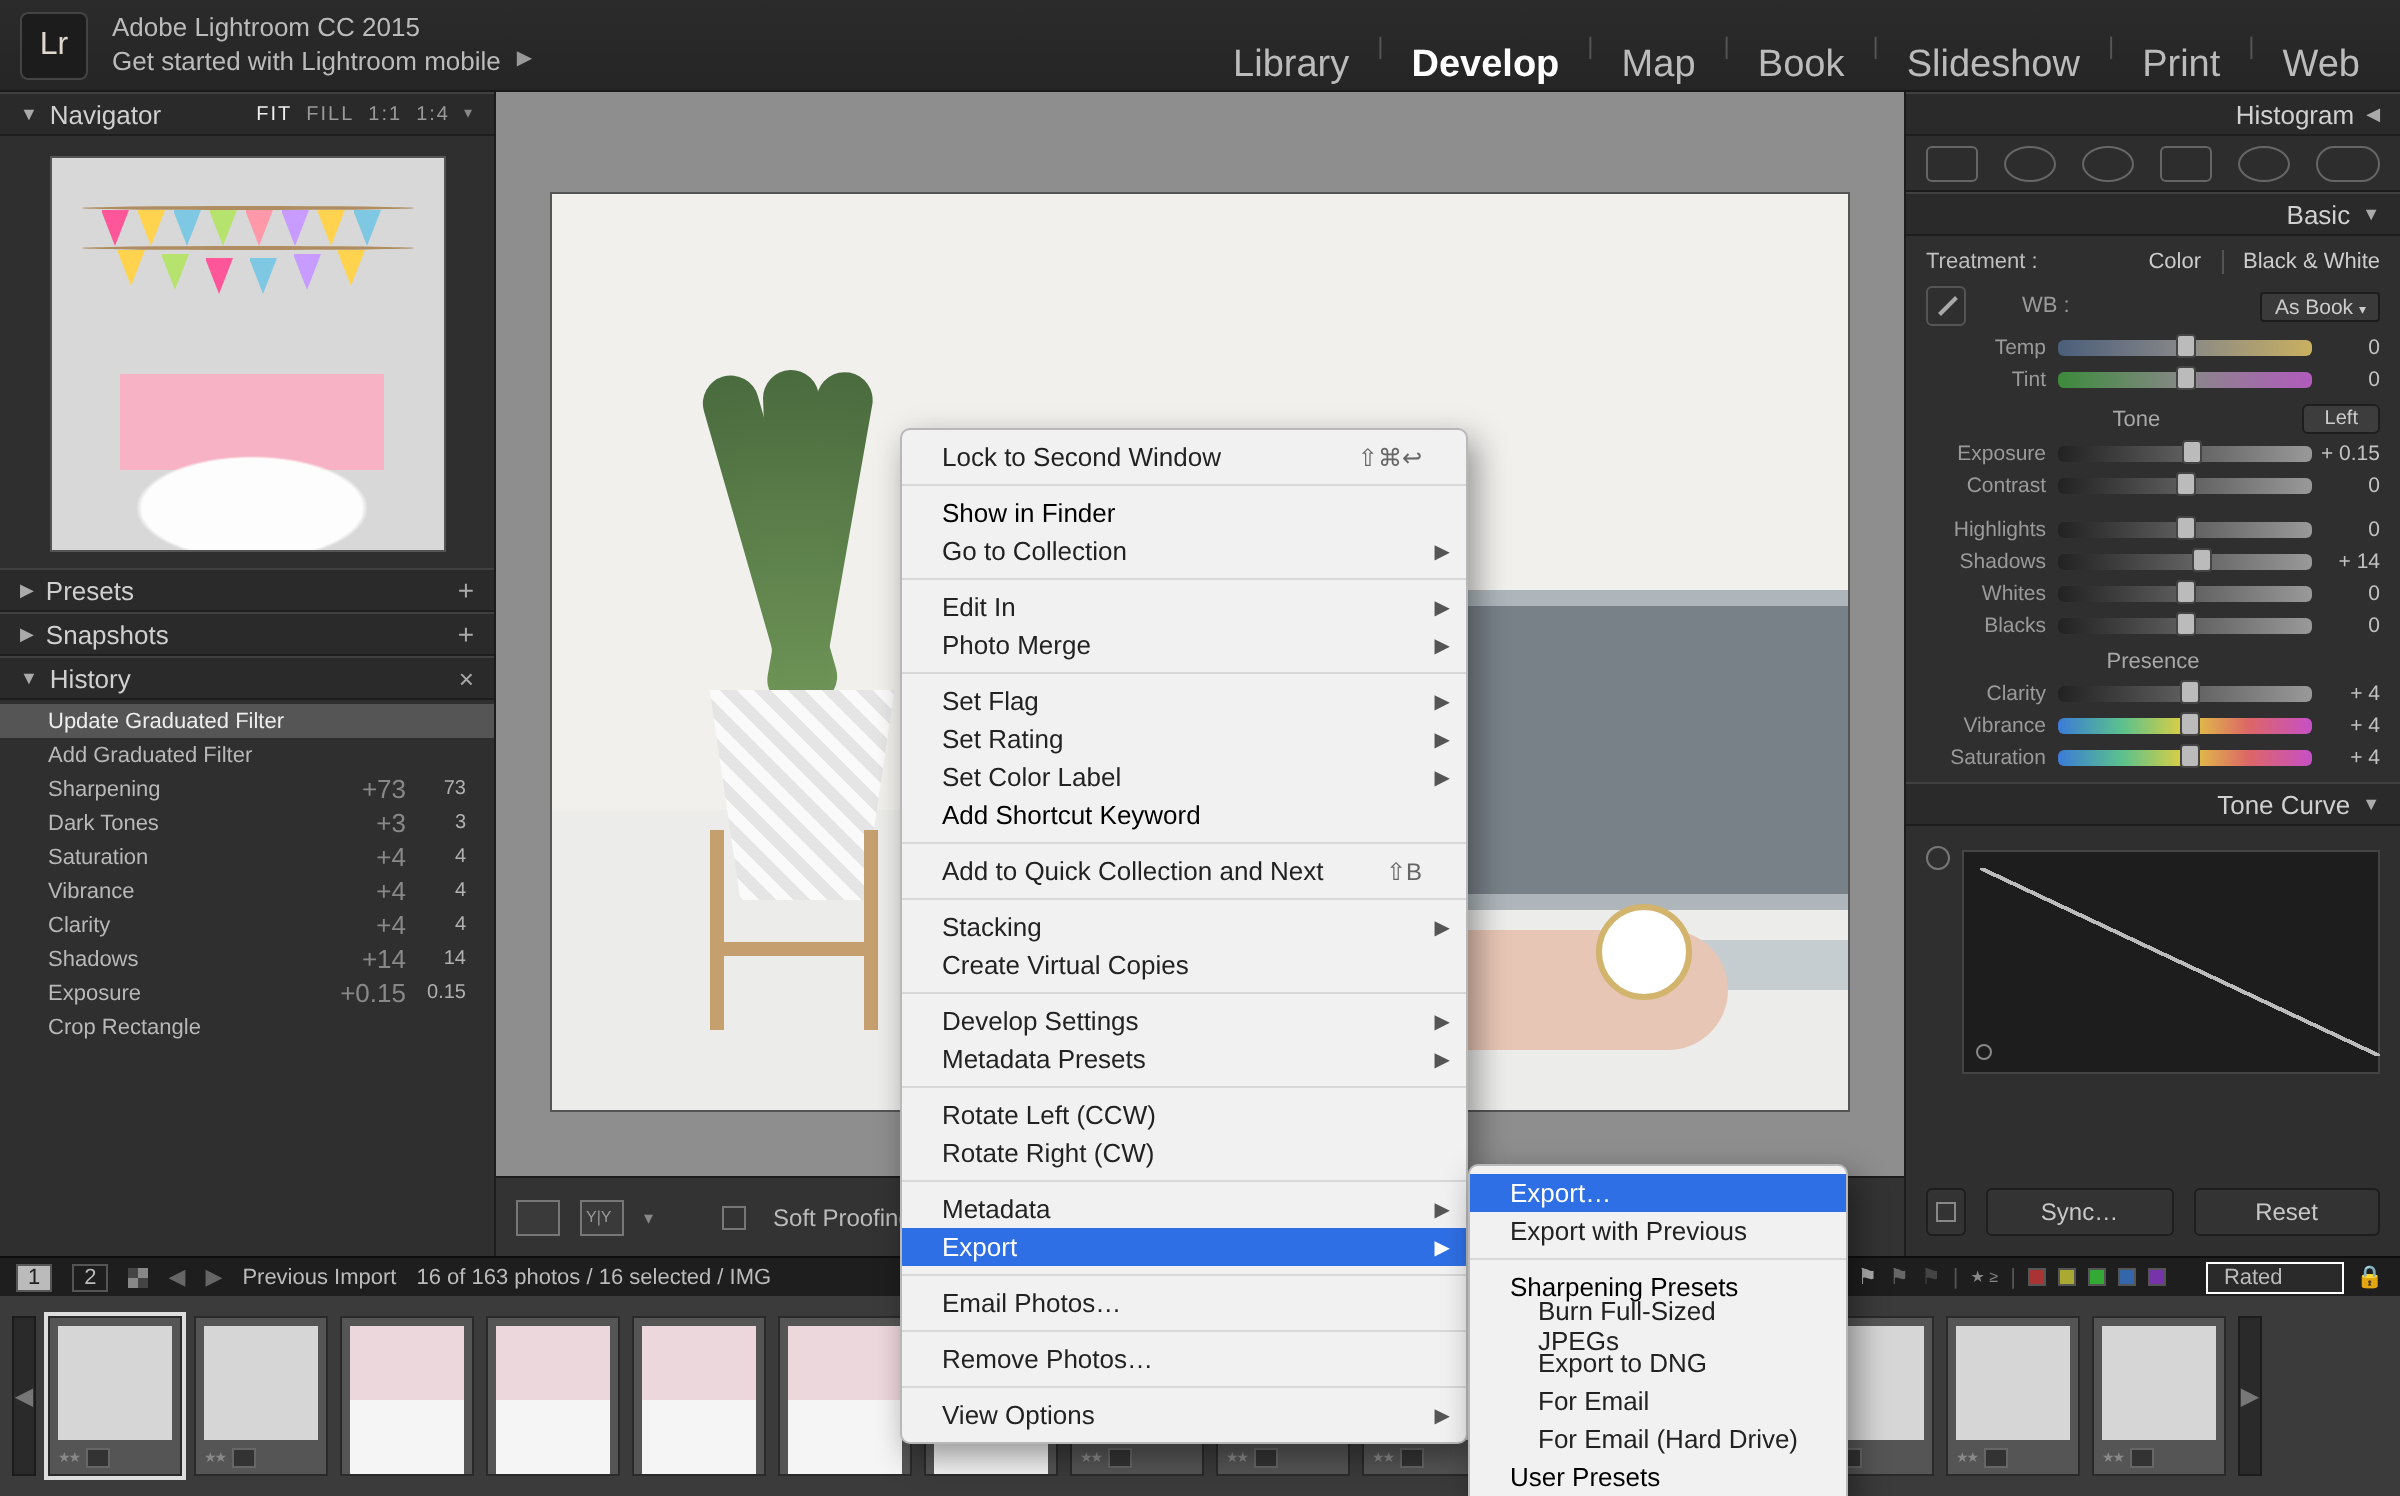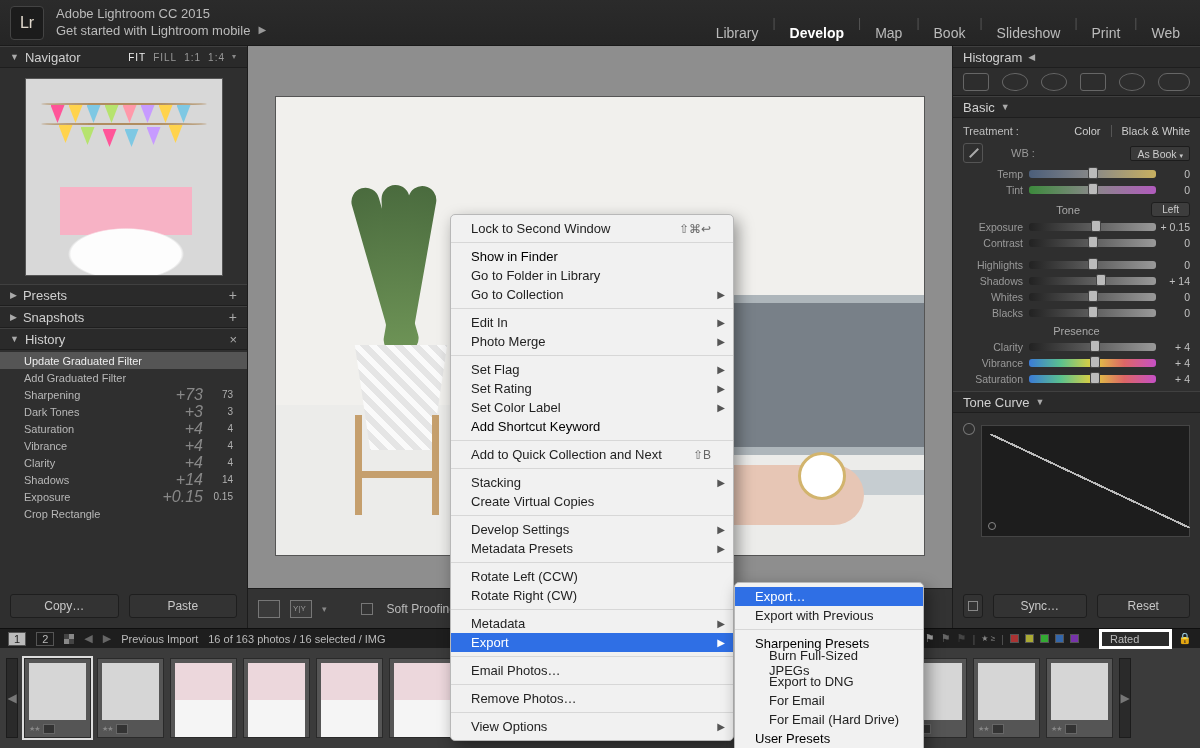--- a/index.html
+++ b/index.html
@@ -27,21 +27,21 @@
     border: 1px solid #444;
     border-radius: 4px;
     display: flex; align-items: center; justify-content: center;
     color: #e0d8cc; font-size: 16px; font-weight: 500;
     margin-right: 12px;
   }
   .header-titles { line-height: 1.25; font-size: 13px; color: #bbb; }
   .header-titles .sub { display: flex; align-items: center; gap: 8px; }
   .modules { margin-left: auto; display: flex; align-items: center; gap: 4px; }
   .module {
-    font-size: 14px; color: #bbb;
+    font-size: 19px; color: #bbb;
     padding: 4px 10px; cursor: pointer; margin-top: 21px;
   }
   .module.active { color: #fff; font-weight: 600; }
   .mod-sep { color: #555; }
 
   
   .main {
     display: flex; height: 582px;
   }
 
@@ -56,21 +56,21 @@
   .center-panel { flex: 1; background: #8e8e8e; display:flex; flex-direction:column; position: relative; }
 
   .panel-header {
     height: 22px; display:flex; align-items:center;
     background: #2a2a2a; padding: 0 10px;
     border-top: 1px solid #404040;
     border-bottom: 1px solid #1e1e1e;
     color: #d0d0d0; font-size: 13px;
     cursor: pointer;
   }
-  .panel-header.right { justify-content: flex-start; gap:0;}
+  .panel-header.right { justify-content: flex-end; gap:0;}
   .tri { font-size: 9px; color:#aaa; margin-right:6px;}
   .tri.closed::before { content:"▶"; }
   .tri.open::before { content:"▼"; }
   .tri.left::before { content:"◀"; }
   .panel-header .close { margin-left:auto; color:#aaa; font-size:13px;}
   .panel-header .plus { margin-left:auto; color:#aaa; font-size:14px;}
 
   .nav-opts { margin-left:auto; font-size:10px; letter-spacing:1px; color:#999; display:flex; gap:7px;}
   .nav-opts span.active { color:#eee; }
 
@@ -95,21 +95,21 @@
     border-radius:50%;
     transform-origin:center;
   }
   .bunting:after { top:26px; }
   .flag { position:absolute; width:14px; height:18px; background:#f9c; clip-path: polygon(0 0,100% 0,50% 100%); top:8px; }
 
   
   .history-body { padding: 2px 0; }
   .hist-row { display:flex; align-items:center; height:17px; padding:0 14px 0 24px; font-size:11px; color:#b8b8b8;}
   .hist-row.selected { background:#555; color:#eee; }
-  .hist-row .v1 { margin-left:auto; color:#888; font-size:16px;font-style:italic;}
+  .hist-row .v1 { margin-left:auto; color:#888; font-size:13px;}
   .hist-row .v2 { width:30px; text-align:right; color:#b0b0b0; font-size:10px;}
 
   
   .panel-btn-row { display:flex; gap:10px; padding:10px; margin-top:auto;}
   .panel-btn {
     flex:1; height:24px; background:#333; border:1px solid #1e1e1e; border-radius:3px;
     color:#c8c8c8; font-size:12px; display:flex; align-items:center; justify-content:center;
     cursor:pointer;
   }
 
@@ -365,24 +365,20 @@
       <div class="hist-row">
           <span>Exposure</span>
           <span class="v1">+0.15</span>
           <span class="v2">0.15</span>
         </div>
       <div class="hist-row">
           <span>Crop Rectangle</span>
         </div>
     </div>
 
-    <div class="panel-btn-row">
-      <div class="panel-btn">Copy…</div>
-      <div class="panel-btn">Paste</div>
-    </div>
   </div>
 
   <div class="center-panel">
     <div class="preview-area">
       <div class="preview">
         <div class="desk"></div>
         <div class="leaf a"></div>
           <div class="leaf b"></div>
           <div class="leaf c"></div>
         <div class="plant-pot"></div>
@@ -573,21 +569,21 @@
     <span style="color:#444">⚑</span>
     <span style="color:#555">|</span>
     <span style="color:#888;font-size:8px">★ ≥</span>
     <span style="color:#555">|</span>
     <span class="flag-box" style="background:#a33"></span>
     <span class="flag-box" style="background:#aa3"></span>
     <span class="flag-box" style="background:#3a3"></span>
     <span class="flag-box" style="background:#36a"></span>
     <span class="flag-box" style="background:#73a"></span>
     <span style="width:8px"></span>
-    <span style="border:3px solid #ffffff;padding:1px 30px 1px 8px;background:#2a2a2a"><span>Rated</span></span>
+    <span style="border:1px solid #ffffff;padding:1px 30px 1px 8px;background:#2a2a2a"><span>Rated</span></span>
     <span style="color:#888">🔒</span>
   </div>
 </div>
 
 <div class="filmstrip">
   <div class="scroll-cap">◀</div>
   <div class="thumb sel">
       <div class="img"></div>
       <div class="meta">
         <span class="stars">★★</span>
@@ -692,21 +688,20 @@
         <span class="badge"></span>
       </div>
     </div>
   <div class="scroll-cap">▶</div>
 </div>
 
 <div class="ctx" id="ctx-menu">
     <div class="ctx-item">Lock to Second Window<span class="sc">⇧⌘↩</span></div>
     <div class="ctx-sep"></div>
     <div class="ctx-item dis">Show in Finder</div>
-    <div class="ctx-item">Go to Folder in Library</div>
     <div class="ctx-item">Go to Collection<span class="arr">▶</span></div>
     <div class="ctx-sep"></div>
     <div class="ctx-item">Edit In<span class="arr">▶</span></div>
     <div class="ctx-item">Photo Merge<span class="arr">▶</span></div>
     <div class="ctx-sep"></div>
     <div class="ctx-item">Set Flag<span class="arr">▶</span></div>
     <div class="ctx-item">Set Rating<span class="arr">▶</span></div>
     <div class="ctx-item">Set Color Label<span class="arr">▶</span></div>
     <div class="ctx-item dis">Add Shortcut Keyword</div>
     <div class="ctx-sep"></div>

